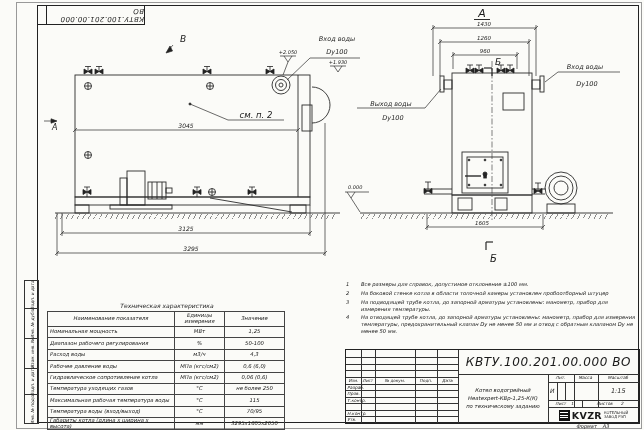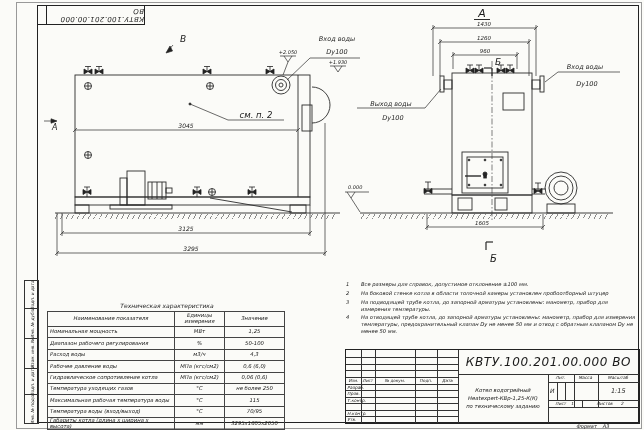--- a/index.html
+++ b/index.html
@@ -390,19 +390,31 @@
     <div class="abs cell" style="left:202px;top:31.5px;width:8.5px;height:18px;font-size:6px;">И</div>
     <div class="abs cell" style="left:251.5px;top:31.5px;width:41.5px;height:18px;font-size:6.5px;">1:15</div>
     <div class="abs cell" style="left:202px;top:49.5px;width:33.5px;height:7.5px;font-size:4.3px;gap:5px;">
       <span>Лист</span>
       <span>1</span>
       </div>
     <div class="abs cell" style="left:235.5px;top:49.5px;width:57.5px;height:7.5px;font-size:4.3px;gap:8px;">
       <span>Листов</span>
       <span>2</span>
       </div>
+    <div class="abs" style="left:202px;top:57px;width:91px;height:16px;display:flex;align-items:center;justify-content:center;gap:2px;">
+      <span style="width:11px;height:11px;background:#111;display:inline-block;position:relative;">
+        <span class="abs" style="left:1.5px;top:2.5px;width:8px;height:1.3px;background:#fff;"></span>
+        <span class="abs" style="left:1.5px;top:5px;width:8px;height:1.3px;background:#fff;"></span>
+        <span class="abs" style="left:1.5px;top:7.5px;width:8px;height:1.3px;background:#fff;"></span>
+      </span>
+      <span style="font-weight:bold;font-size:9.5px;letter-spacing:0.3px;">KVZR</span>
+      <span style="display:flex;flex-direction:column;font-size:3.7px;line-height:1.2;">
+        <span>КОТЕЛЬНЫЙ</span>
+        <span>ЗАВОД РЭП</span>
+      </span>
+    </div>
   </div>
 
   <div class="abs it" style="left:548px;top:422.5px;width:90px;display:flex;gap:6px;justify-content:center;font-size:5px;">
     <span>Формат</span>
     <span>А3</span>
   </div>
 </div>
 
 </body></html>

